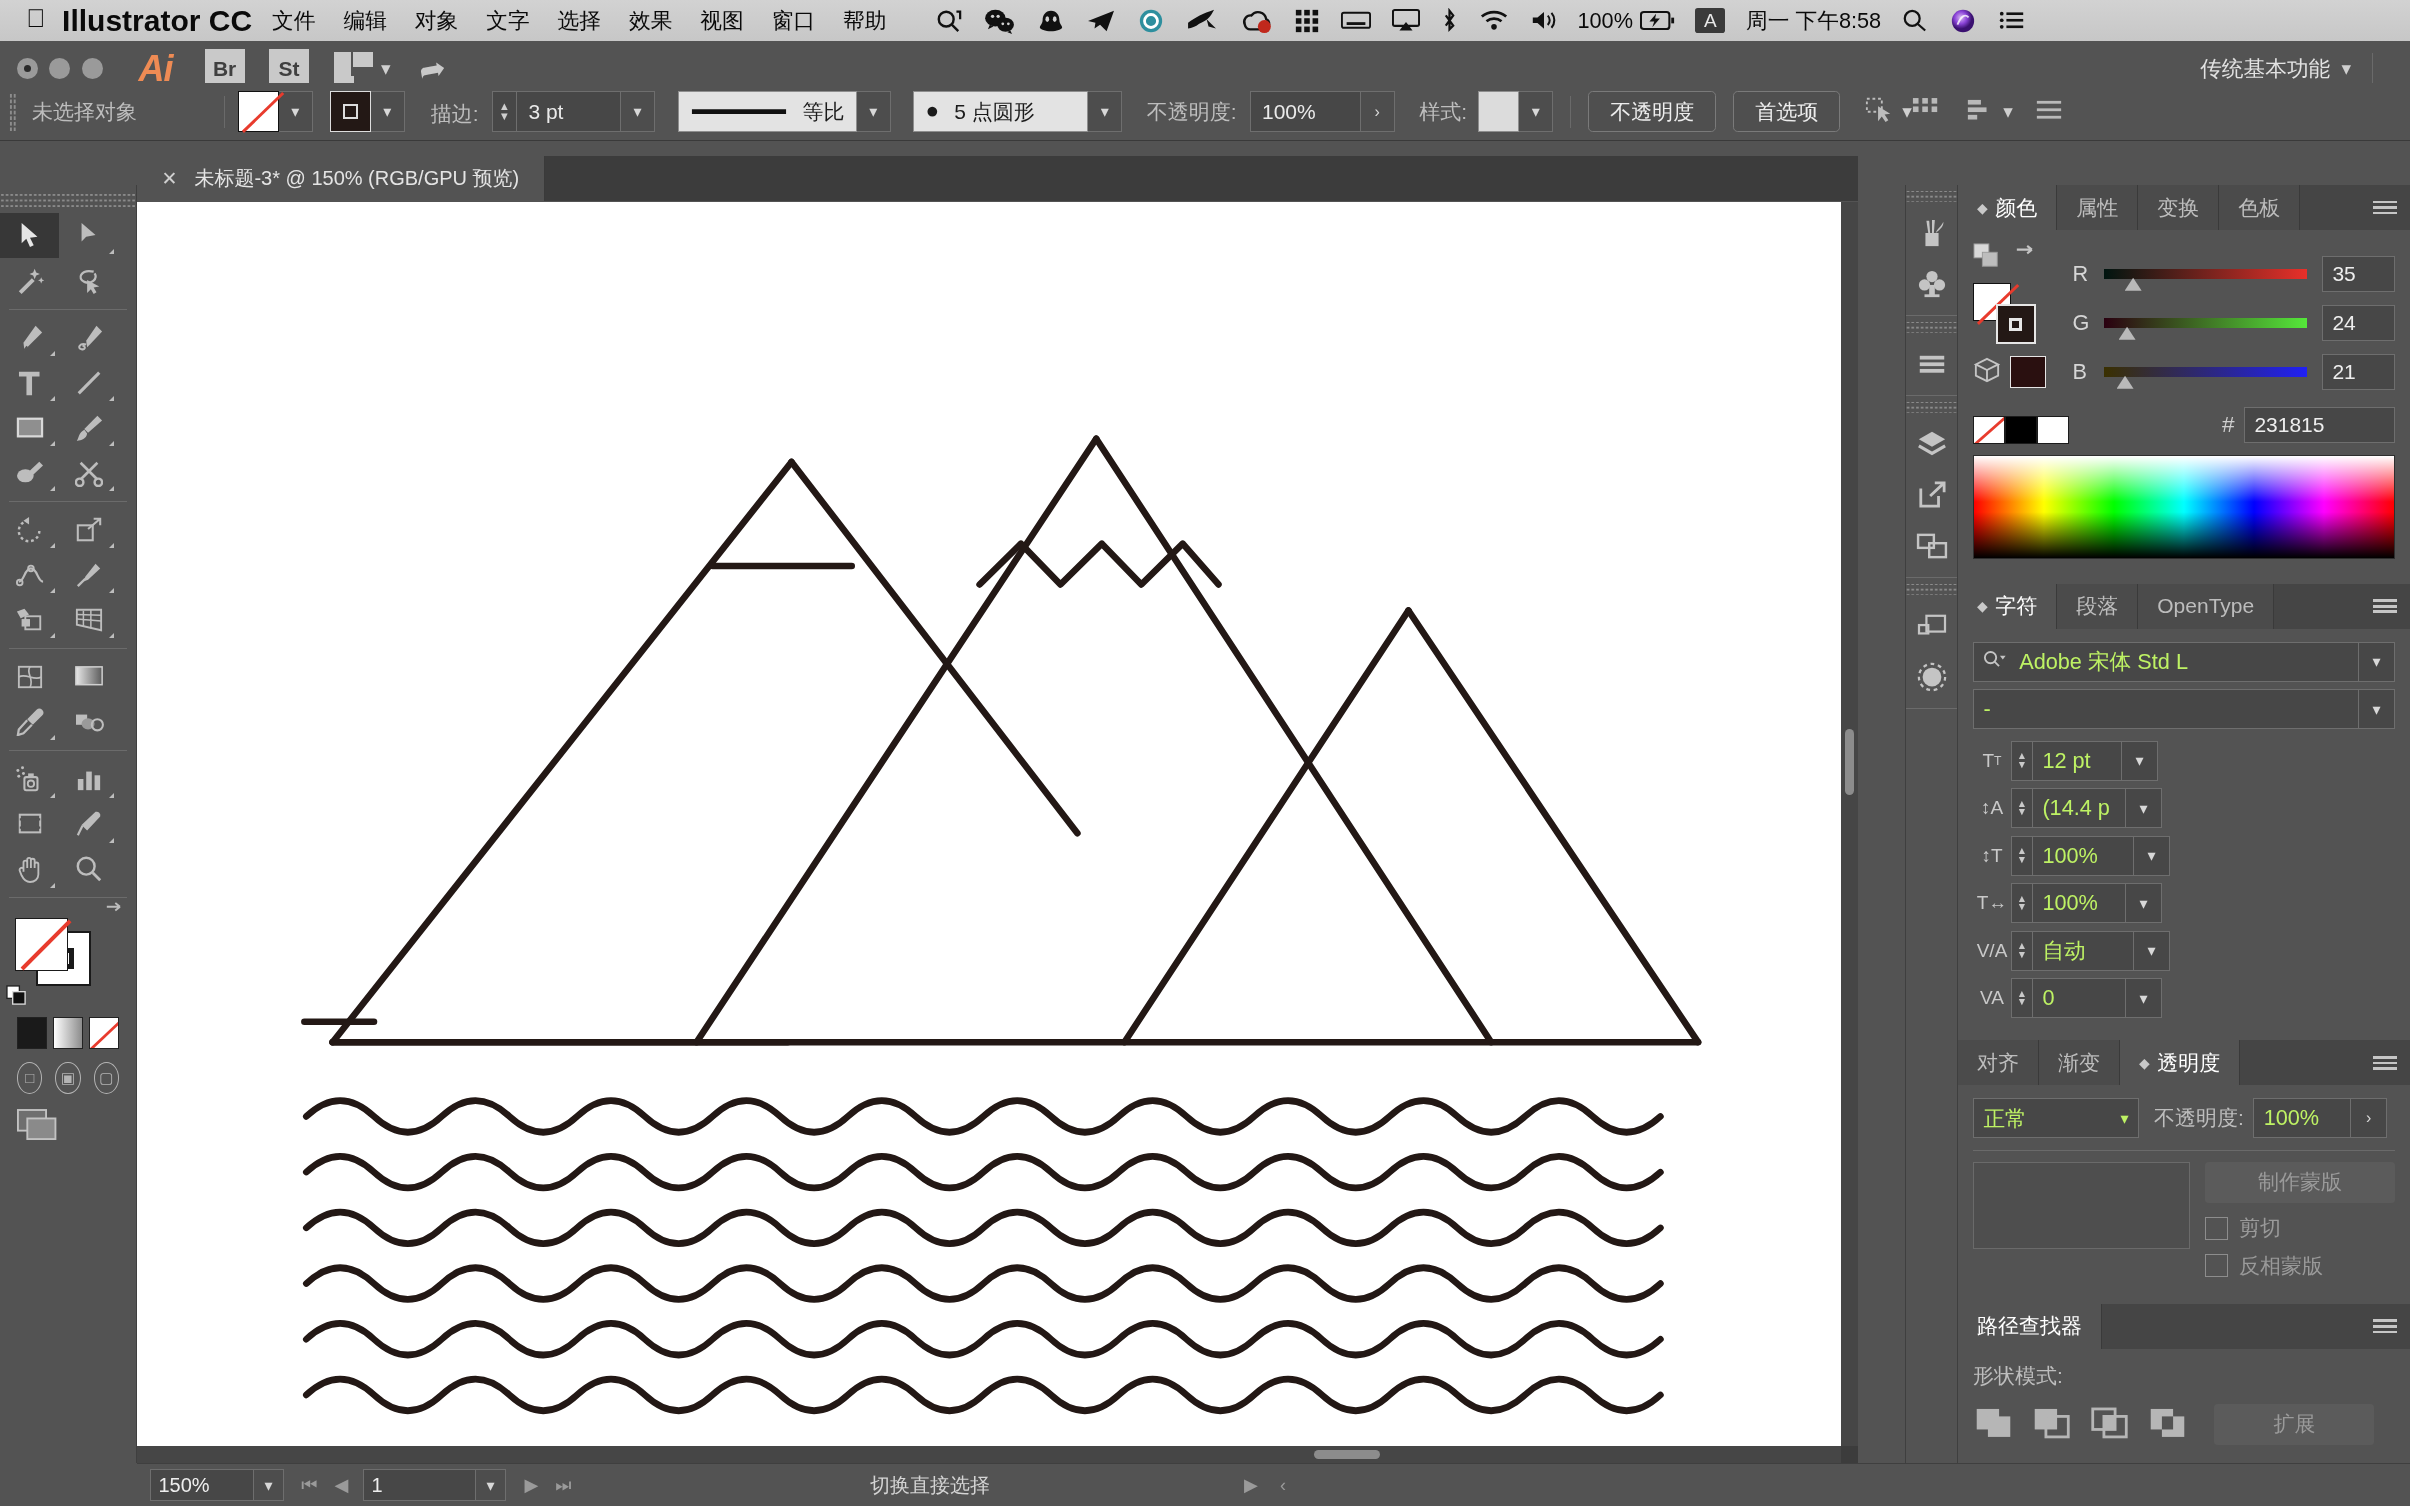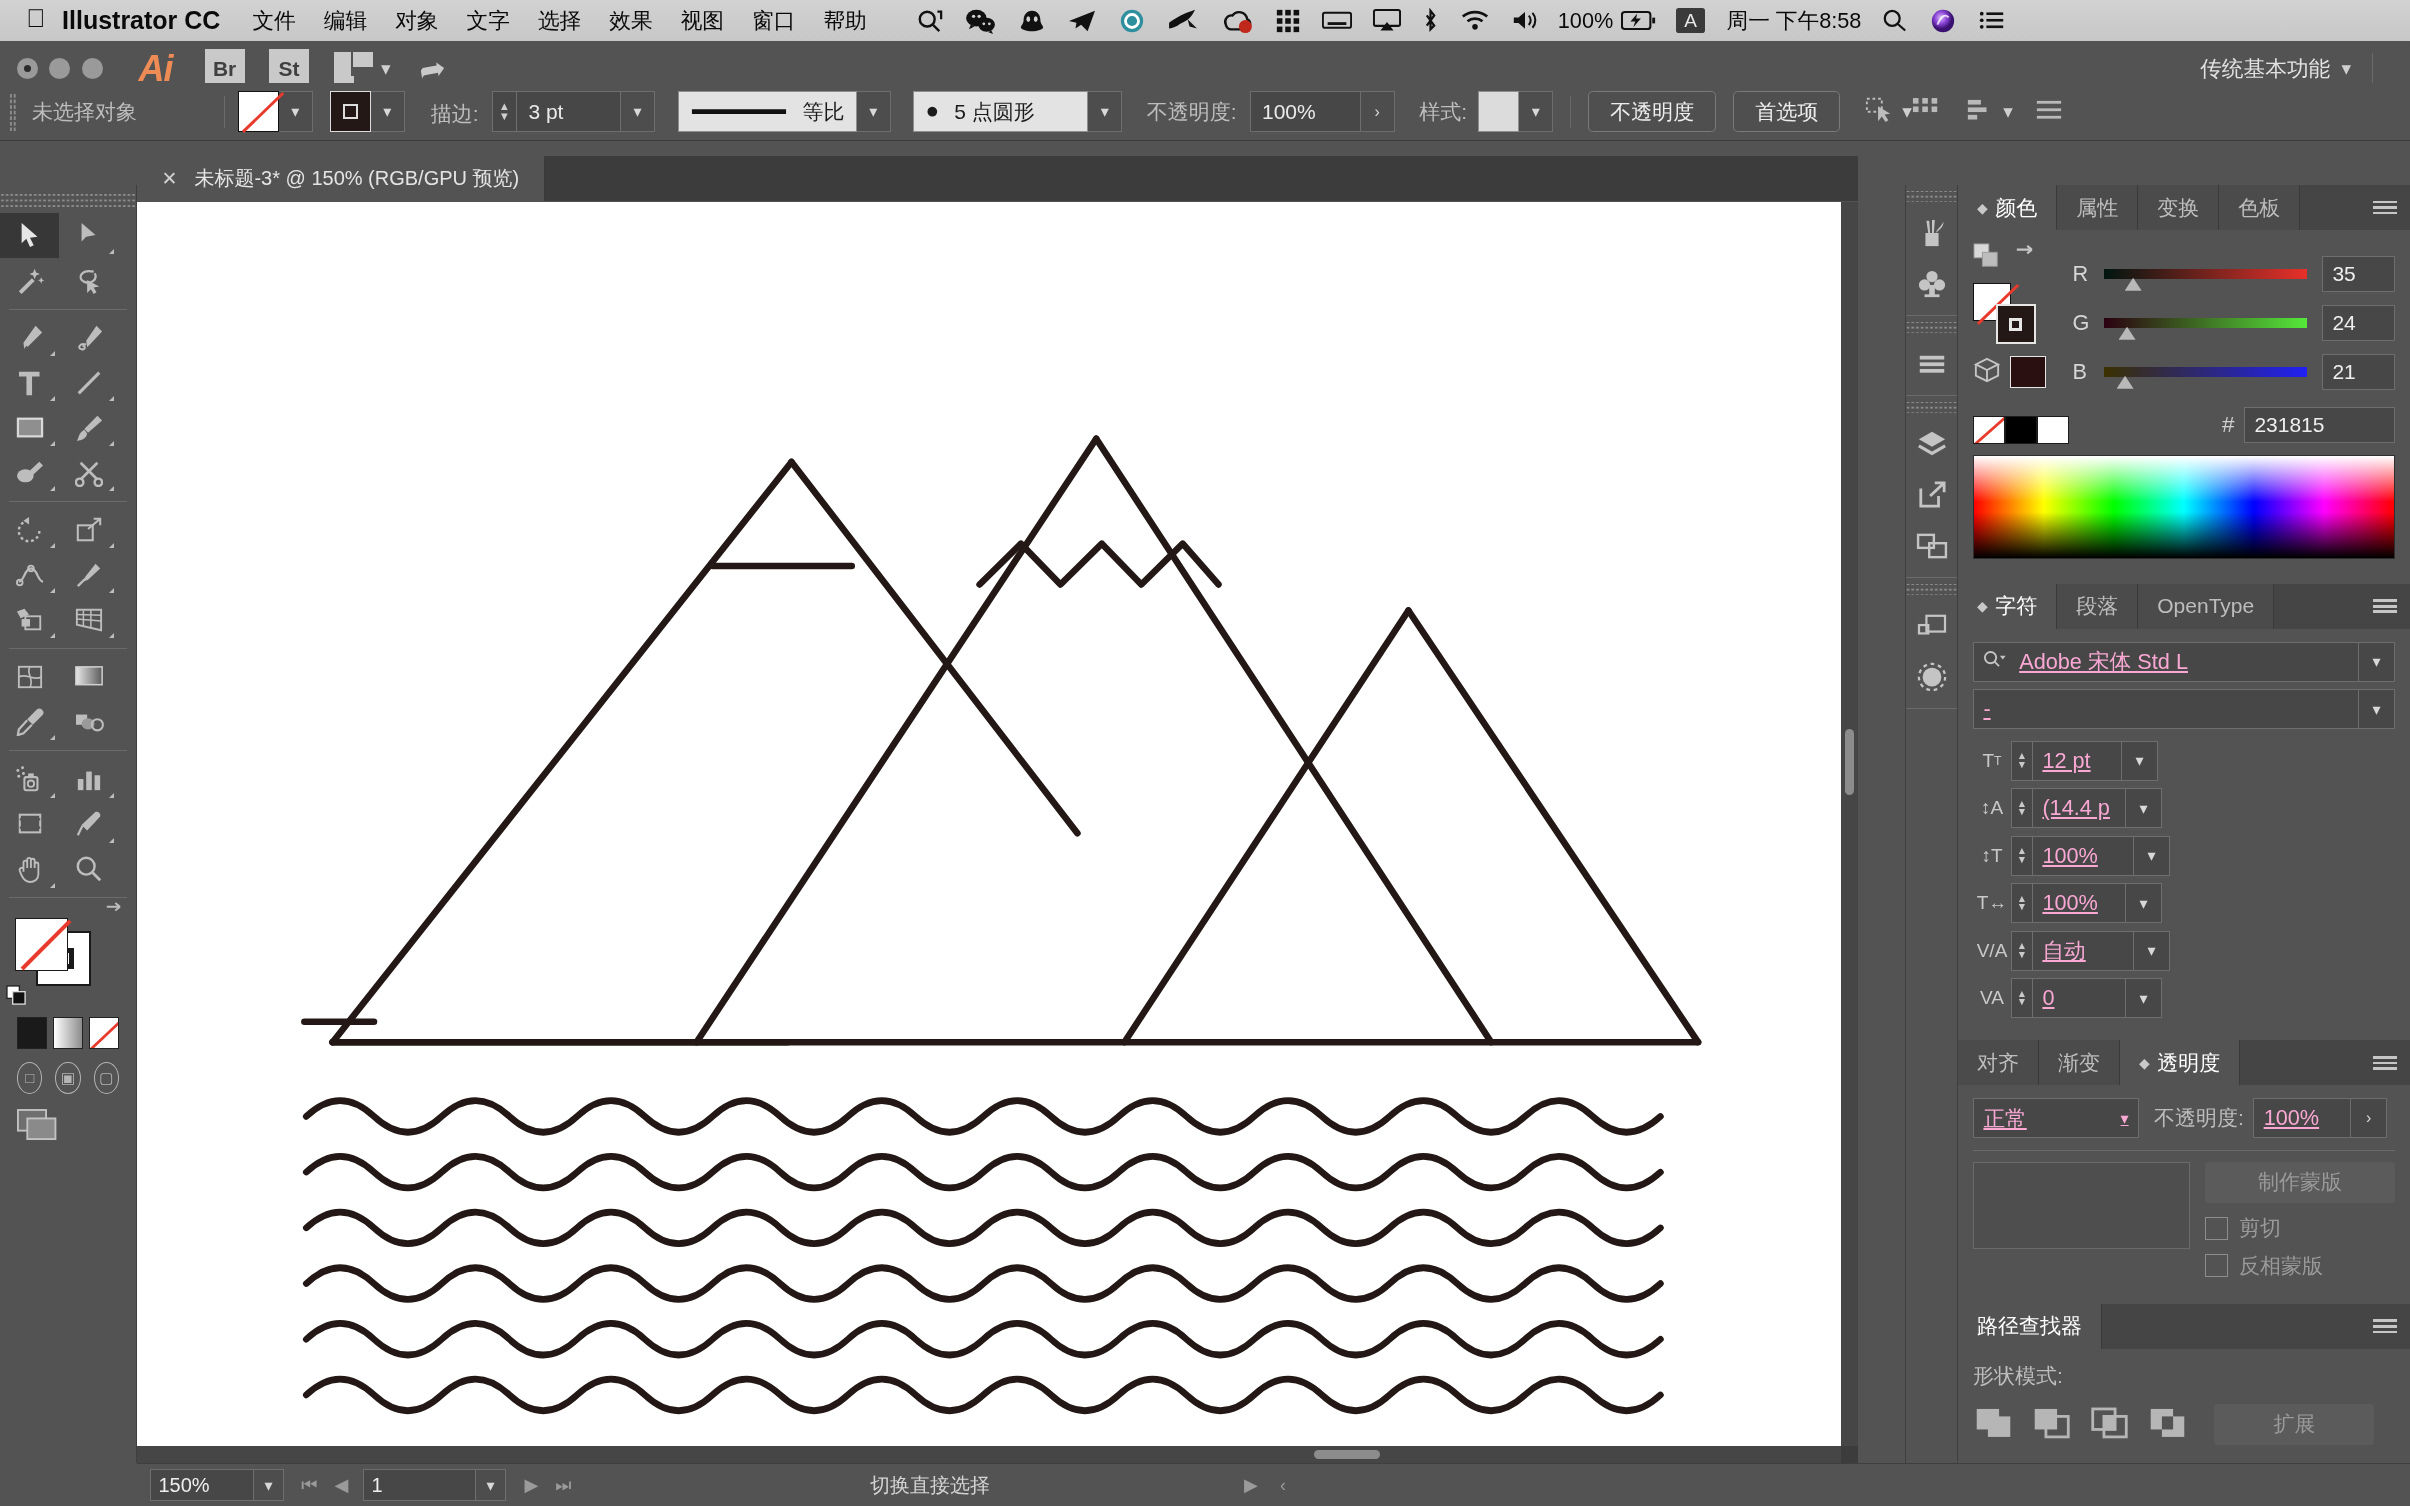--- a/index.html
+++ b/index.html
@@ -12,21 +12,21 @@
   .row { display:flex; align-items:center; }
 
   
   #macbar{
     position:absolute; left:0; top:0; width:2411px; height:41px;
     background:linear-gradient(#d2d2d2,#c7c7c7);
     display:flex; align-items:center; color:#0a0a0a;
     font-size:21.7px; padding:0 13px;
   }
   #macbar .apple{ font-size:25.4px; padding:0 17px 3.8px 13px; line-height:1;}
-  #macbar .appname{ font-weight:bold; font-size:25px; margin-right:32px;}
+  #macbar .appname{ font-weight:bold; font-size:30px; margin-right:20px;}
   #macbar .mi{ margin-right:28px; }
   #macbar .ricon{ margin-left:21px; display:flex; align-items:center;}
 
   
   #appbar{
     position:absolute; left:0; top:41px; width:2411px; height:56px;
     background:#535353; display:flex; align-items:center; padding:0 17px;
     border-bottom:0.9px solid #3f3f3f;
   }
   .tl{ width:21px;height:21px;border-radius:50%;background:#9a9a9a;margin-right:11.3px;}
@@ -145,21 +145,21 @@
   .numfld{ width:73px;height:36px;background:#474747;border:0.9px solid #6e6e6e;color:#eee;
      display:flex;align-items:center;padding-left:9.4px;font-size:21px;}
   .hexrow{ display:flex;align-items:center;justify-content:flex-end;margin-top:3.8px;}
   .spectrum{ height:104px;margin:11.3px 0 3.8px 0;
      background:linear-gradient(to bottom, rgba(255,255,255,1), rgba(255,255,255,0) 45%, rgba(0,0,0,0) 55%, rgba(0,0,0,1)),
                 linear-gradient(to right,#ff0000,#ffff00,#00ff00,#00ffff,#0000ff,#ff00ff,#ff0000);
      border:0.9px solid #2e2e2e;}
   .ptinyrow{ display:flex; gap:0; margin-top:9.4px;}
   .ptiny{ width:32px;height:28px;border:0.9px solid #1c1c1c;}
   .charfld{ height:40px;background:#474747;border:0.9px solid #6e6e6e;display:flex;align-items:center;
-      padding:0 9.4px;color:#f9a8d4;font-size:21.7px;text-decoration:underline;}
+      padding:0 9.4px;color:#bef264;font-size:21.7px;}
   .cdd{ width:36px;height:40px;background:#474747;border:0.9px solid #6e6e6e;border-left:none;
       display:flex;align-items:center;justify-content:center;color:#d8d8d8;font-size:16px;}
   .cgrid{ display:flex; flex-wrap:wrap; gap:7.5px 9.4px; margin-top:11.3px;}
   .cunit{ display:flex; align-items:center; width:211px;}
   .cico{ width:38px;color:#c9c9c9; font-size:19px; display:flex;align-items:center;justify-content:center;}
   .cspin{ width:21px;height:40px;background:#474747;border:0.9px solid #6e6e6e;border-right:none;
      display:flex;flex-direction:column;align-items:center;justify-content:center;color:#c9c9c9;font-size:10.4px;line-height:8.5px;}
   .divline{ height:0.9px; background:#6a6a6a; margin:11.3px 0;}
   .ghostbtn{ flex:1;height:41px;background:#5b5b5b;border-radius:3.8px;color:#9a9a9a;
      display:flex;align-items:center;justify-content:center;font-size:21px;}

